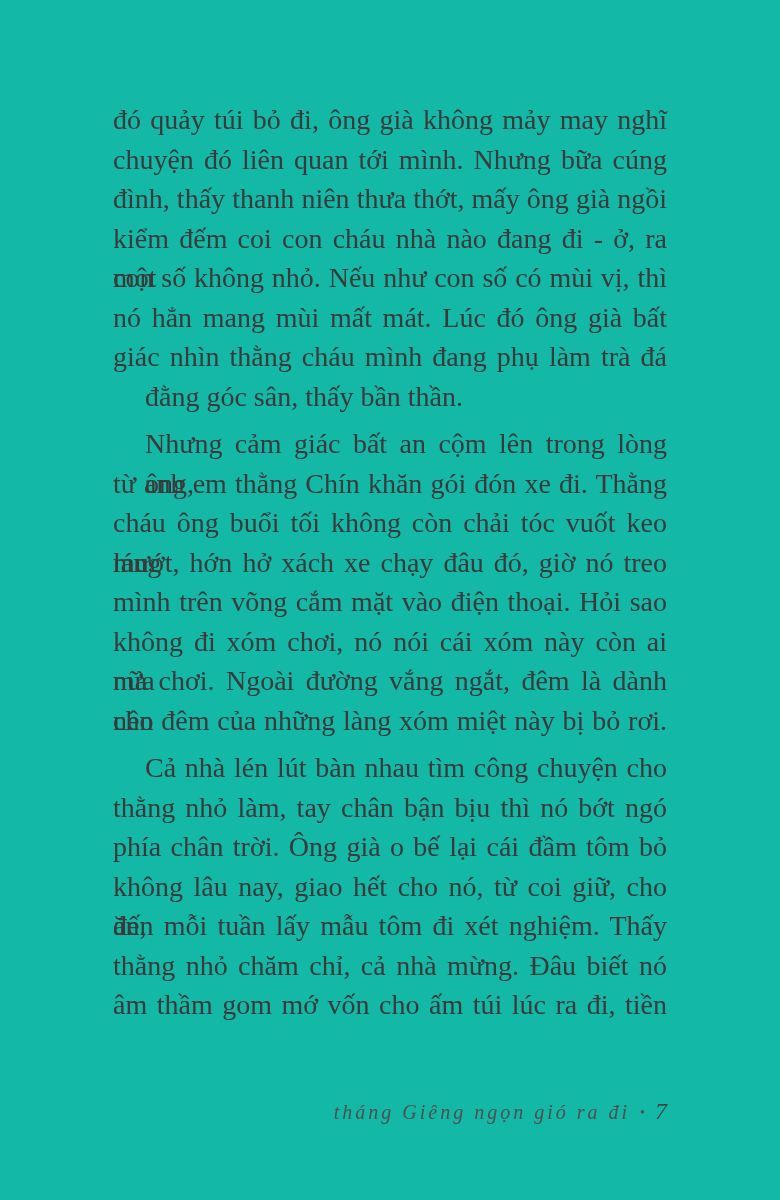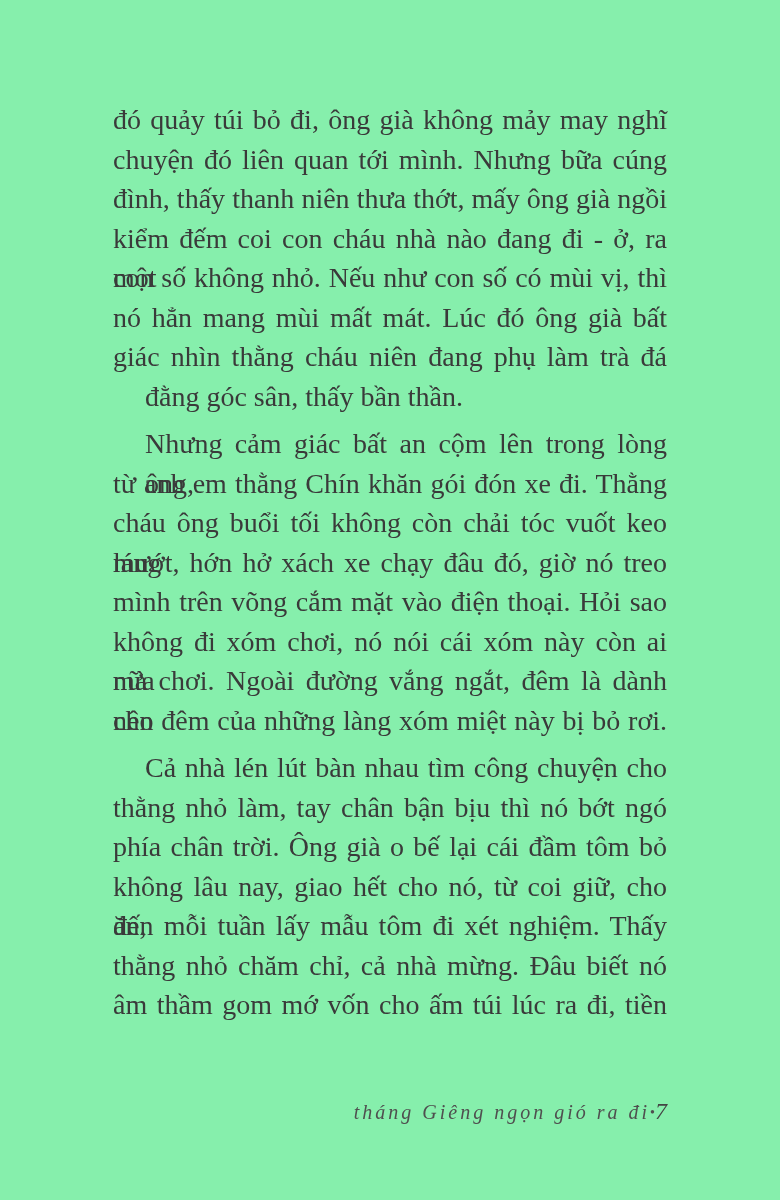--- a/index.html
+++ b/index.html
@@ -10,21 +10,21 @@
     width: 780px;
     height: 1200px;
     background: #ffffff;
     position: relative;
     font-family: "Liberation Serif", serif;
     overflow: hidden;
   }
   .page {
     position: absolute;
     inset: 0;
-    background: #86efac;
+    background: #14b8a6;
   }
   .body-text {
     position: absolute;
     left: 113px;
     top: 100px;
     width: 554px;
     color: #3a3a3a;
     font-size: 28px;
     line-height: 39.5px;
   }
@@ -51,20 +51,21 @@
   .running-footer {
     position: absolute;
     right: 113px;
     top: 1098px;
     color: #4f4f4f;
     font-size: 20px;
     font-style: italic;
     letter-spacing: 3px;
     display: flex;
     align-items: baseline;
+    gap: 10px;
   }
   .running-footer .dot {
     font-style: normal;
     font-size: 14px;
     letter-spacing: 0;
     position: relative;
     top: -2px;
   }
   .running-footer .page-num {
     font-size: 24px;
@@ -79,21 +80,21 @@
 
   <div class="body-text">
 
     <div class="paragraph">
       <div class="line">đó quảy túi bỏ đi, ông già không mảy may nghĩ</div>
       <div class="line">chuyện đó liên quan tới mình. Nhưng bữa cúng</div>
       <div class="line">đình, thấy thanh niên thưa thớt, mấy ông già ngồi</div>
       <div class="line">kiểm đếm coi con cháu nhà nào đang đi - ở, ra một</div>
       <div class="line">con số không nhỏ. Nếu như con số có mùi vị, thì</div>
       <div class="line">nó hẳn mang mùi mất mát. Lúc đó ông già bất</div>
-      <div class="line">giác nhìn thằng cháu niên đang phụ làm trà đá</div>
+      <div class="line">giác nhìn thằng cháu mình đang phụ làm trà đá</div>
       <div class="line no-just">đằng góc sân, thấy bần thần.</div>
     </div>
 
     <div class="paragraph">
       <div class="line indent">Nhưng cảm giác bất an cộm lên trong lòng ông,</div>
       <div class="line">từ anh em thằng Chín khăn gói đón xe đi. Thằng</div>
       <div class="line">cháu ông buổi tối không còn chải tóc vuốt keo láng</div>
       <div class="line">mướt, hớn hở xách xe chạy đâu đó, giờ nó treo</div>
       <div class="line">mình trên võng cắm mặt vào điện thoại. Hỏi sao</div>
       <div class="line">không đi xóm chơi, nó nói cái xóm này còn ai nữa</div>

